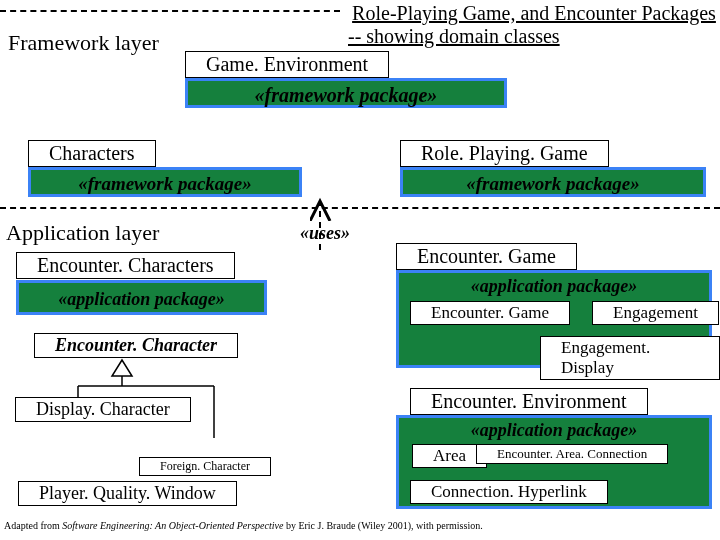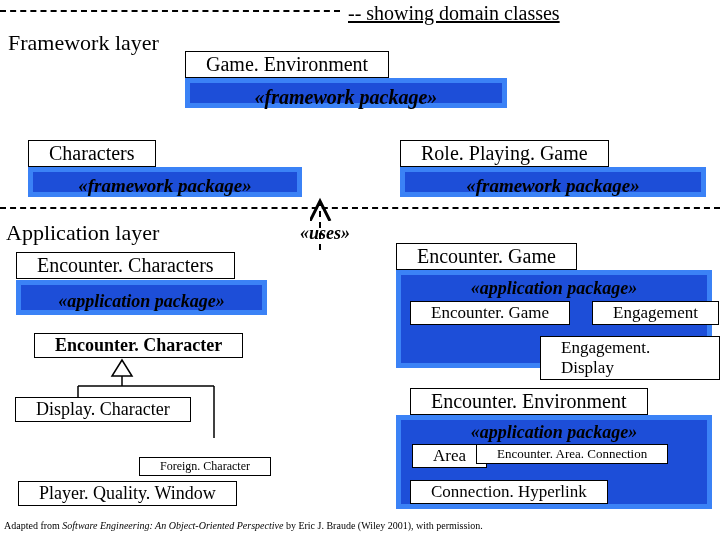--- a/index.html
+++ b/index.html
@@ -10,34 +10,35 @@
     background: #fff;
     position: relative;
     overflow: hidden;
   }
   .hatch {
     background-color: #fff;
     background-image:
       repeating-linear-gradient(45deg, #c8d8e8 0 1px, transparent 1px 7px),
       repeating-linear-gradient(-45deg, #c8d8e8 0 1px, transparent 1px 7px);
   }
-  .box { position: absolute; border: 5px solid #3b82f6; background: #1d4ed8; }
+  .box { position: absolute; border: 3px solid #3b82f6; background: #15803d; }
   .label-box { position: absolute; border: 1px solid #000; background: #fff; padding: 1px 20px; }
   .stereo { font-style: italic; font-weight: bold; text-align: center; }
   .title { font-size: 20px; text-decoration: underline; text-align: center; }
   .subtitle { font-size: 20px; text-decoration: underline; text-align: left; }
   .layer { font-size: 22px; }
   .dash-h { position: absolute; border-top: 2px dashed #000; height: 0; }
   svg.overlay { position: absolute; left: 0; top: 0; pointer-events: none; }
   .footnote { position: absolute; font-size: 10px; }
 </style>
 </head>
 <body>
 
 <div style="position:absolute; left:348px; top:2px; width:372px;">
+  <div class="title">Role-Playing Game, and Encounter Packages</div>
   <div class="subtitle">-- showing domain classes</div>
 </div>
 
 <div class="dash-h" style="left:0; top:10px; width:340px;"></div>
 <div class="dash-h" style="left:0; top:207px; width:720px;"></div>
 
 <div class="layer" style="position:absolute; left:8px; top:30px;">Framework layer</div>
 
 <div class="label-box" style="left:185px; top:51px; font-size:20px;">Game. Environment</div>
 <div class="box hatch stereo" style="left:185px; top:78px; width:322px; height:30px; font-size:20px; line-height:28px;">«framework package»</div>
@@ -50,21 +51,21 @@
 
 <div class="layer" style="position:absolute; left:6px; top:220px;">Application layer</div>
 
 <div style="position:absolute; left:300px; top:223px; font-style:italic; font-weight:bold; font-size:18px;">«uses»</div>
 
 <div class="label-box" style="left:16px; top:252px; font-size:20px;">Encounter. Characters</div>
 <div class="box hatch" style="left:16px; top:280px; width:251px; height:35px;">
   <div class="stereo" style="font-size:18px; line-height:33px;">«application package»</div>
 </div>
 
-<div class="label-box" style="left:34px; top:333px; font-size:18px; font-weight:bold;">Encounter. Character</div>
+<div class="label-box" style="left:34px; top:333px; font-size:18px; font-style:italic; font-weight:bold;">Encounter. Character</div>
 
 <div class="label-box" style="left:15px; top:397px; font-size:18px;">Display. Character</div>
 
 <div class="label-box" style="left:139px; top:457px; font-size:12px;">Foreign. Character</div>
 
 <div class="label-box" style="left:18px; top:481px; font-size:18px;">Player. Quality. Window</div>
 
 <div class="label-box" style="left:396px; top:243px; font-size:20px;">Encounter. Game</div>
 <div class="box hatch" style="left:396px; top:270px; width:316px; height:98px;">
   <div class="stereo" style="font-size:18px; padding-top:3px;">«application package»</div>

